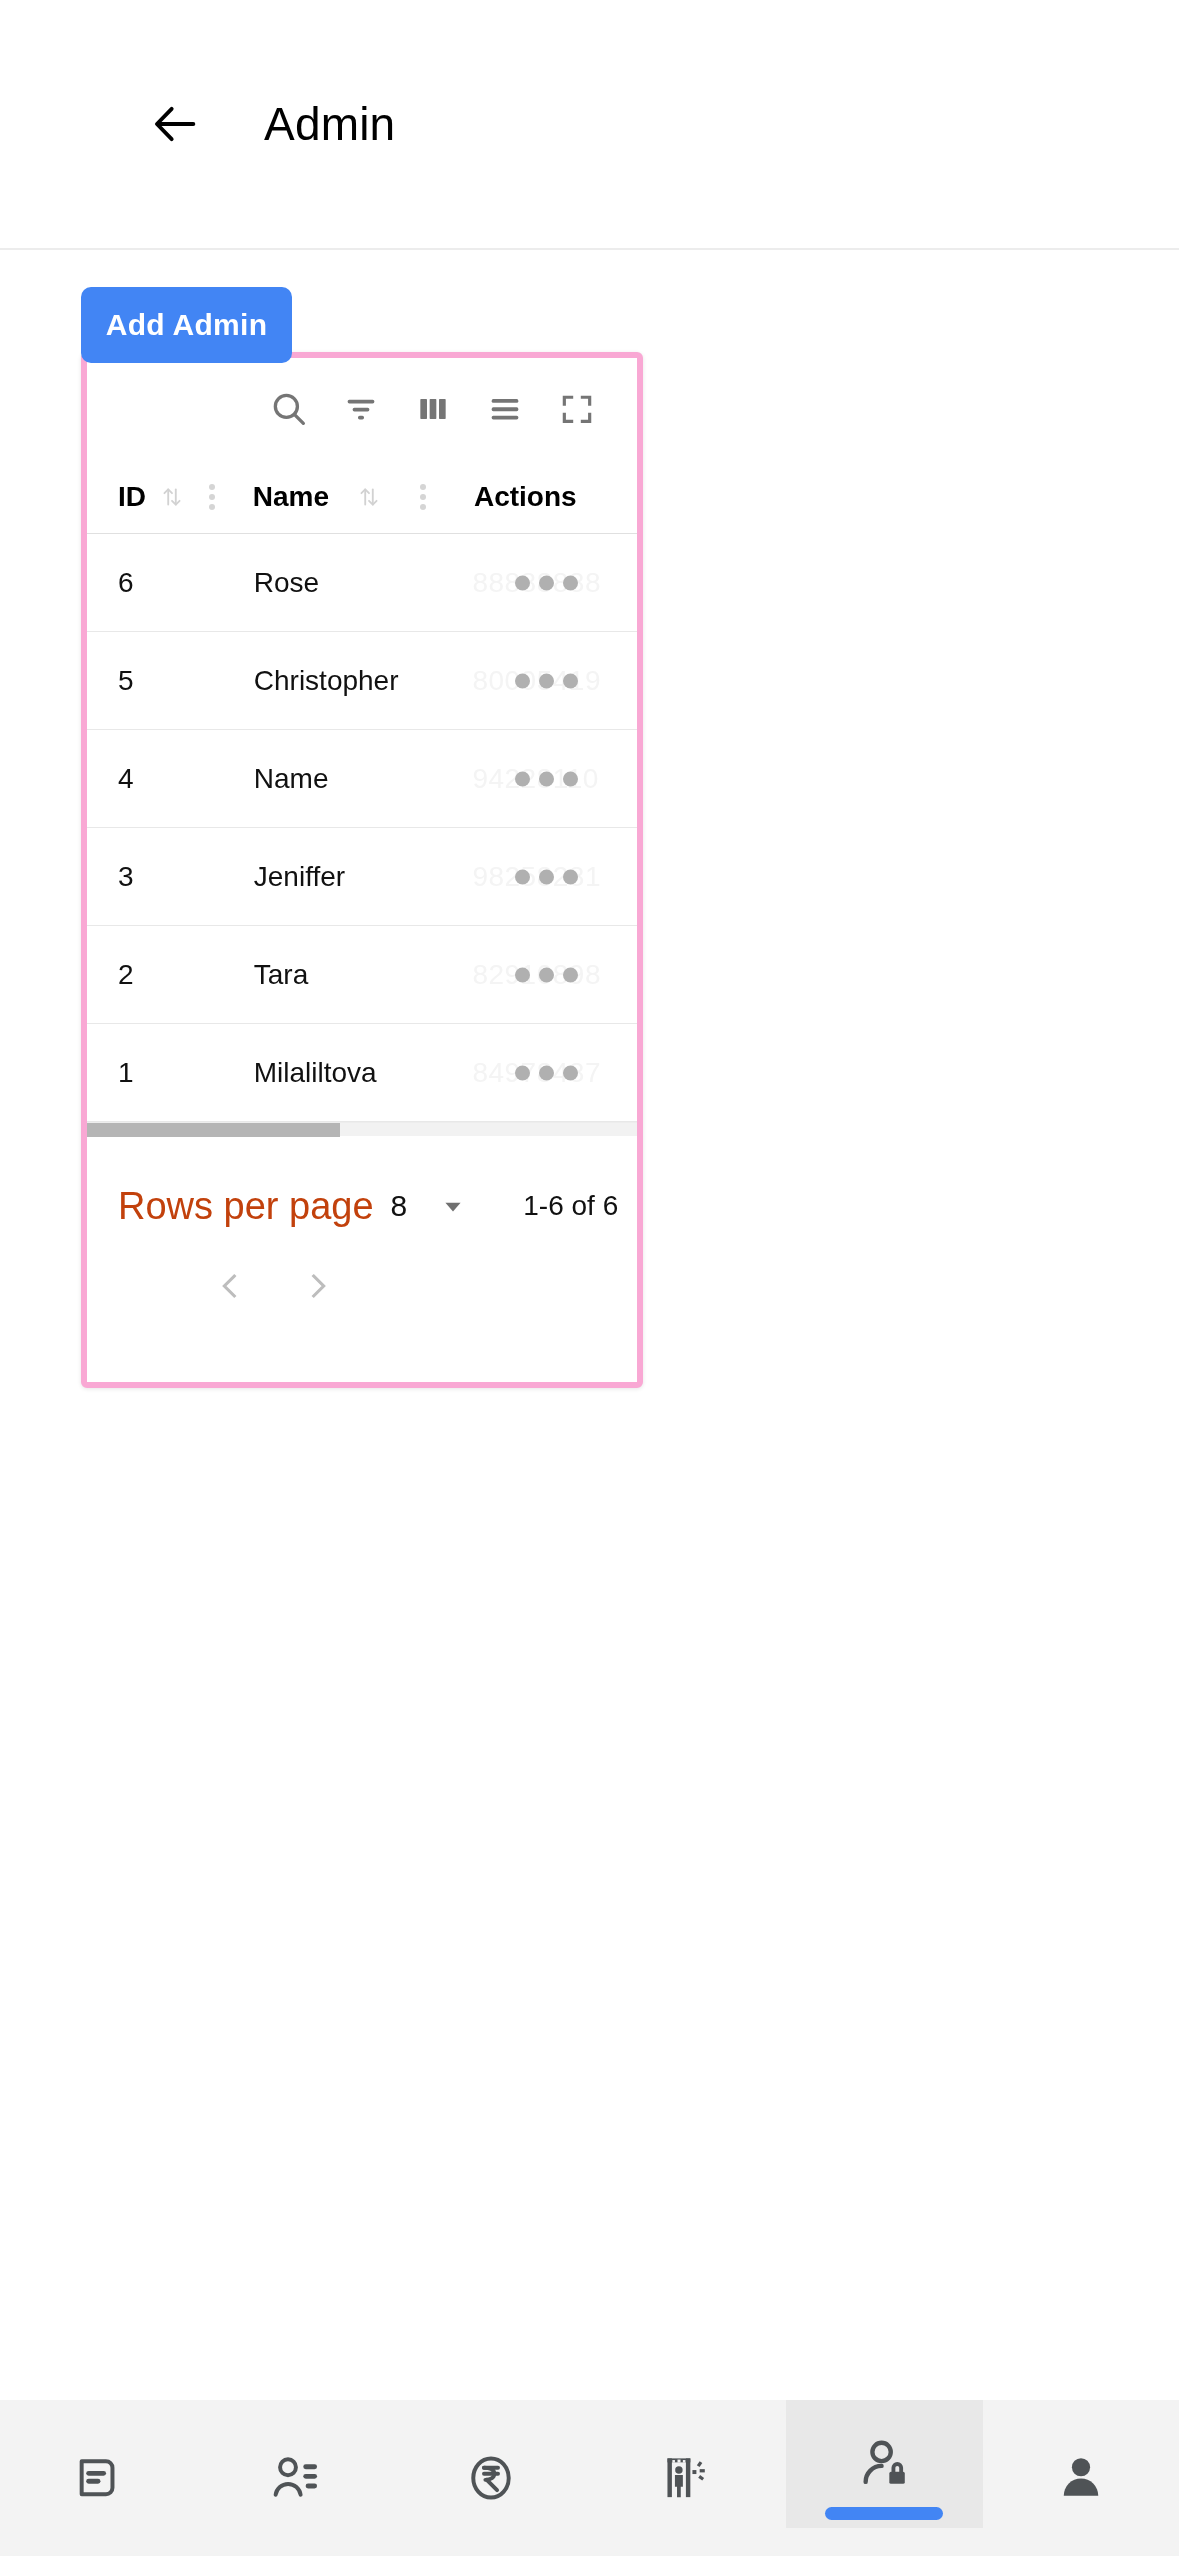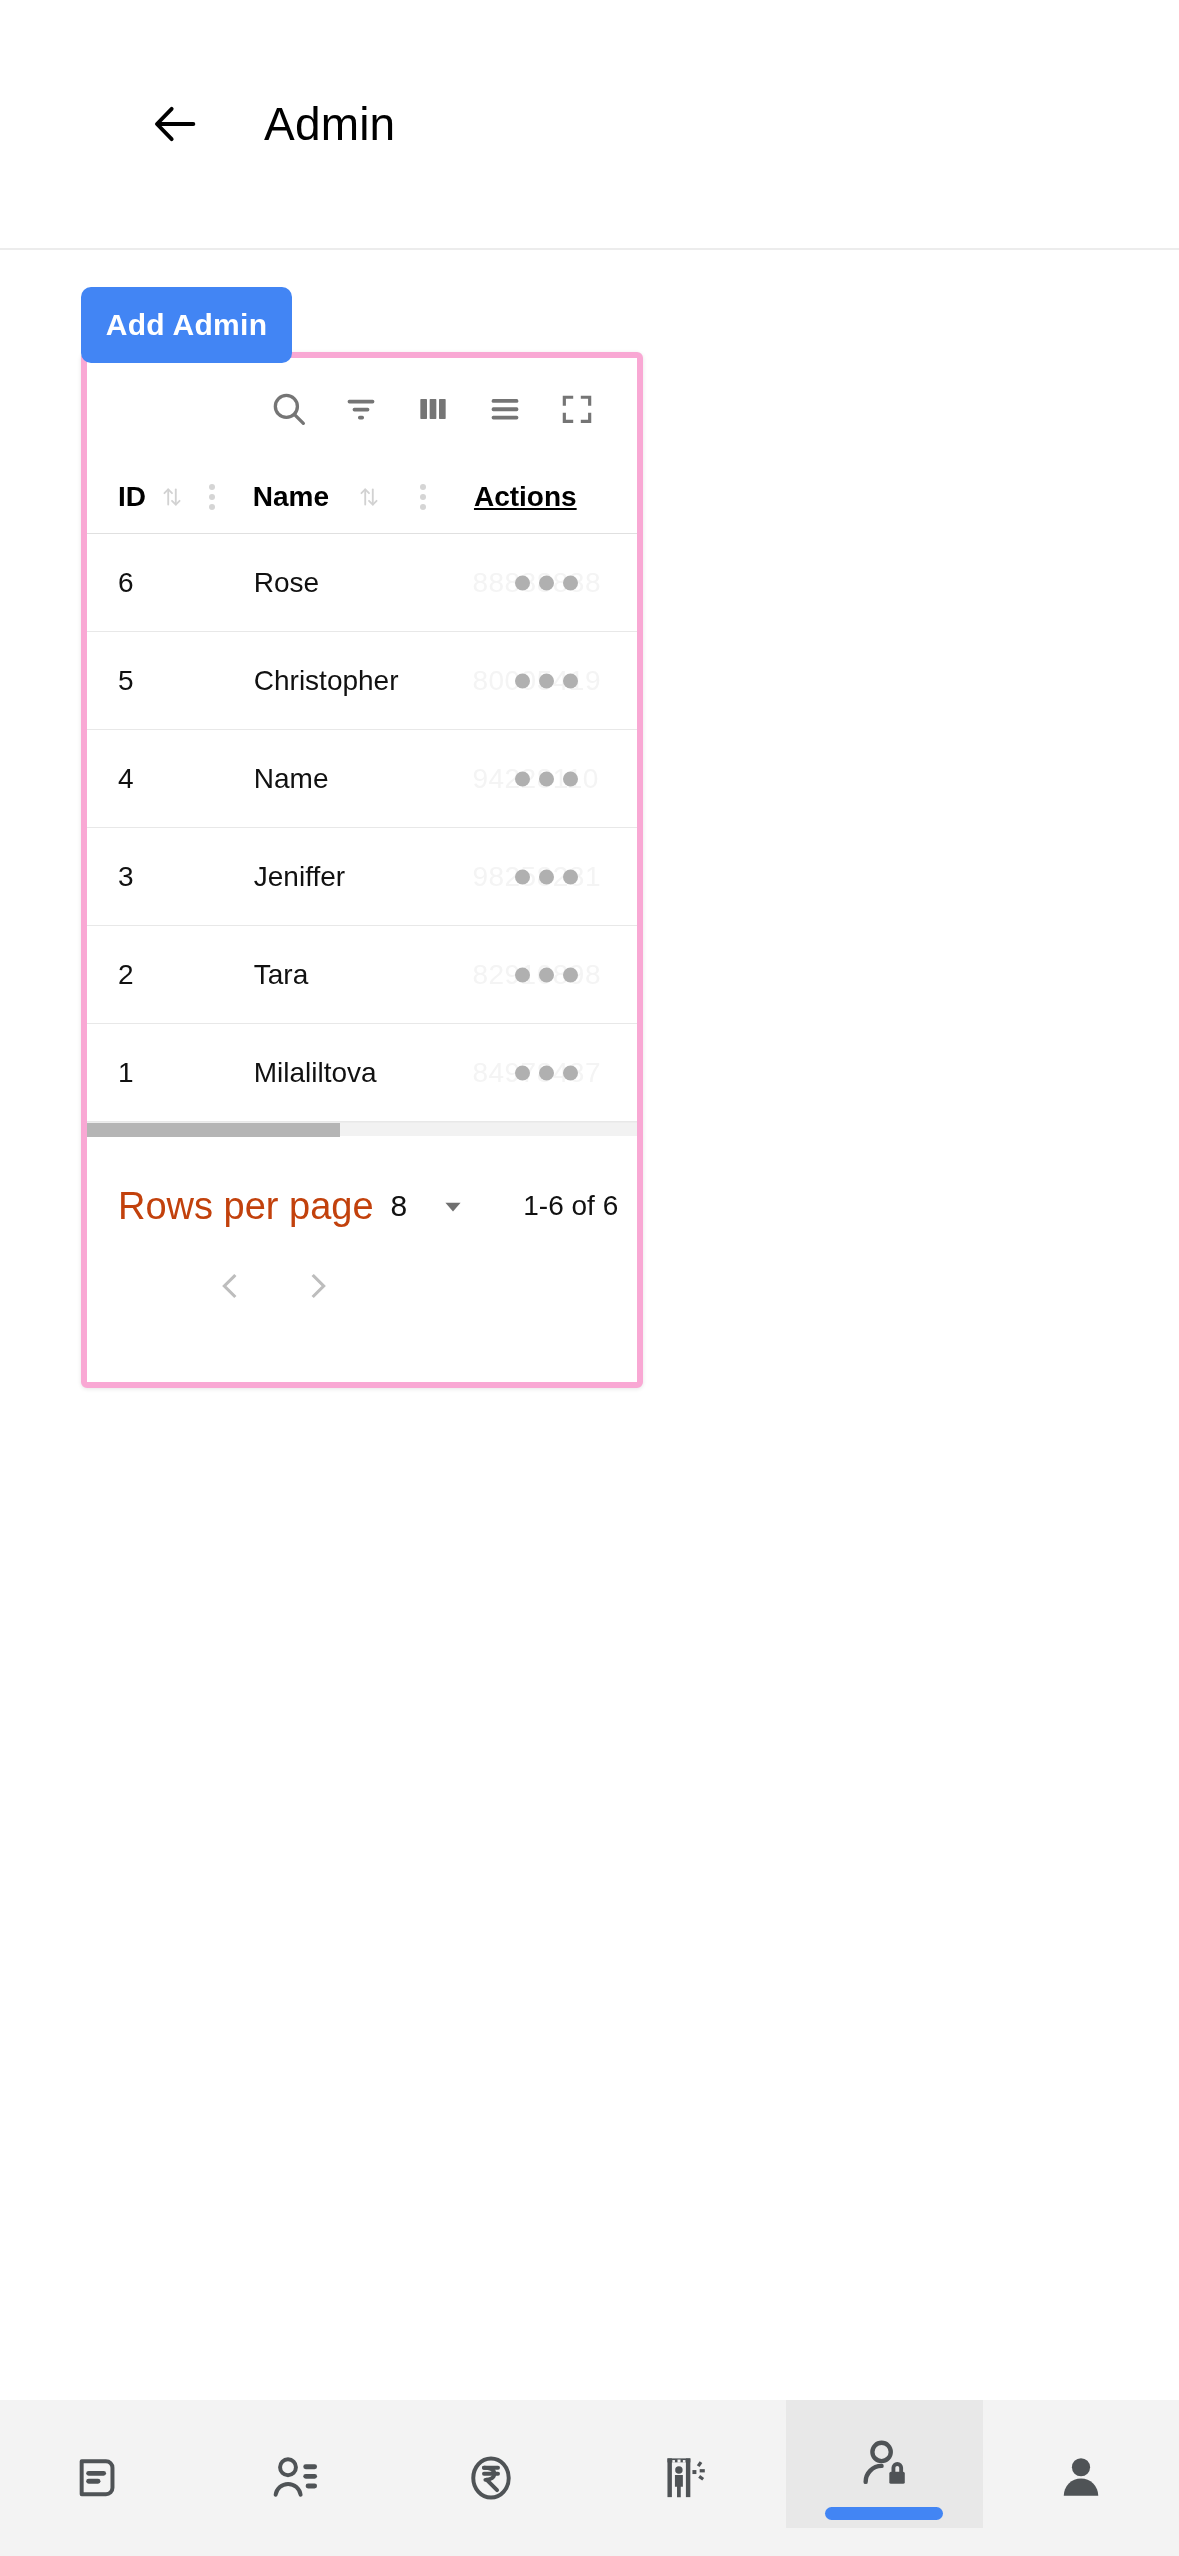--- a/index.html
+++ b/index.html
@@ -103,21 +103,21 @@
     align-items: center;
     justify-content: center;
     cursor: pointer;
     flex: none;
   }
   .tool-icon svg { display: block; }
 
   
   .col-id    { width: 168px; padding-left: 31px; }
   .col-name  { width: 240px; padding-left: 23px; gap: 14px; }
-  .col-act   { width: 240px; padding-left: 40px; text-decoration: underline; }
+  .col-act   { width: 240px; padding-left: 40px; }
 
   .thead {
     display: flex;
     align-items: center;
     height: 74px;
     border-bottom: 1px solid #e0e0e0;
   }
   .th {
     display: flex;
     align-items: center;

